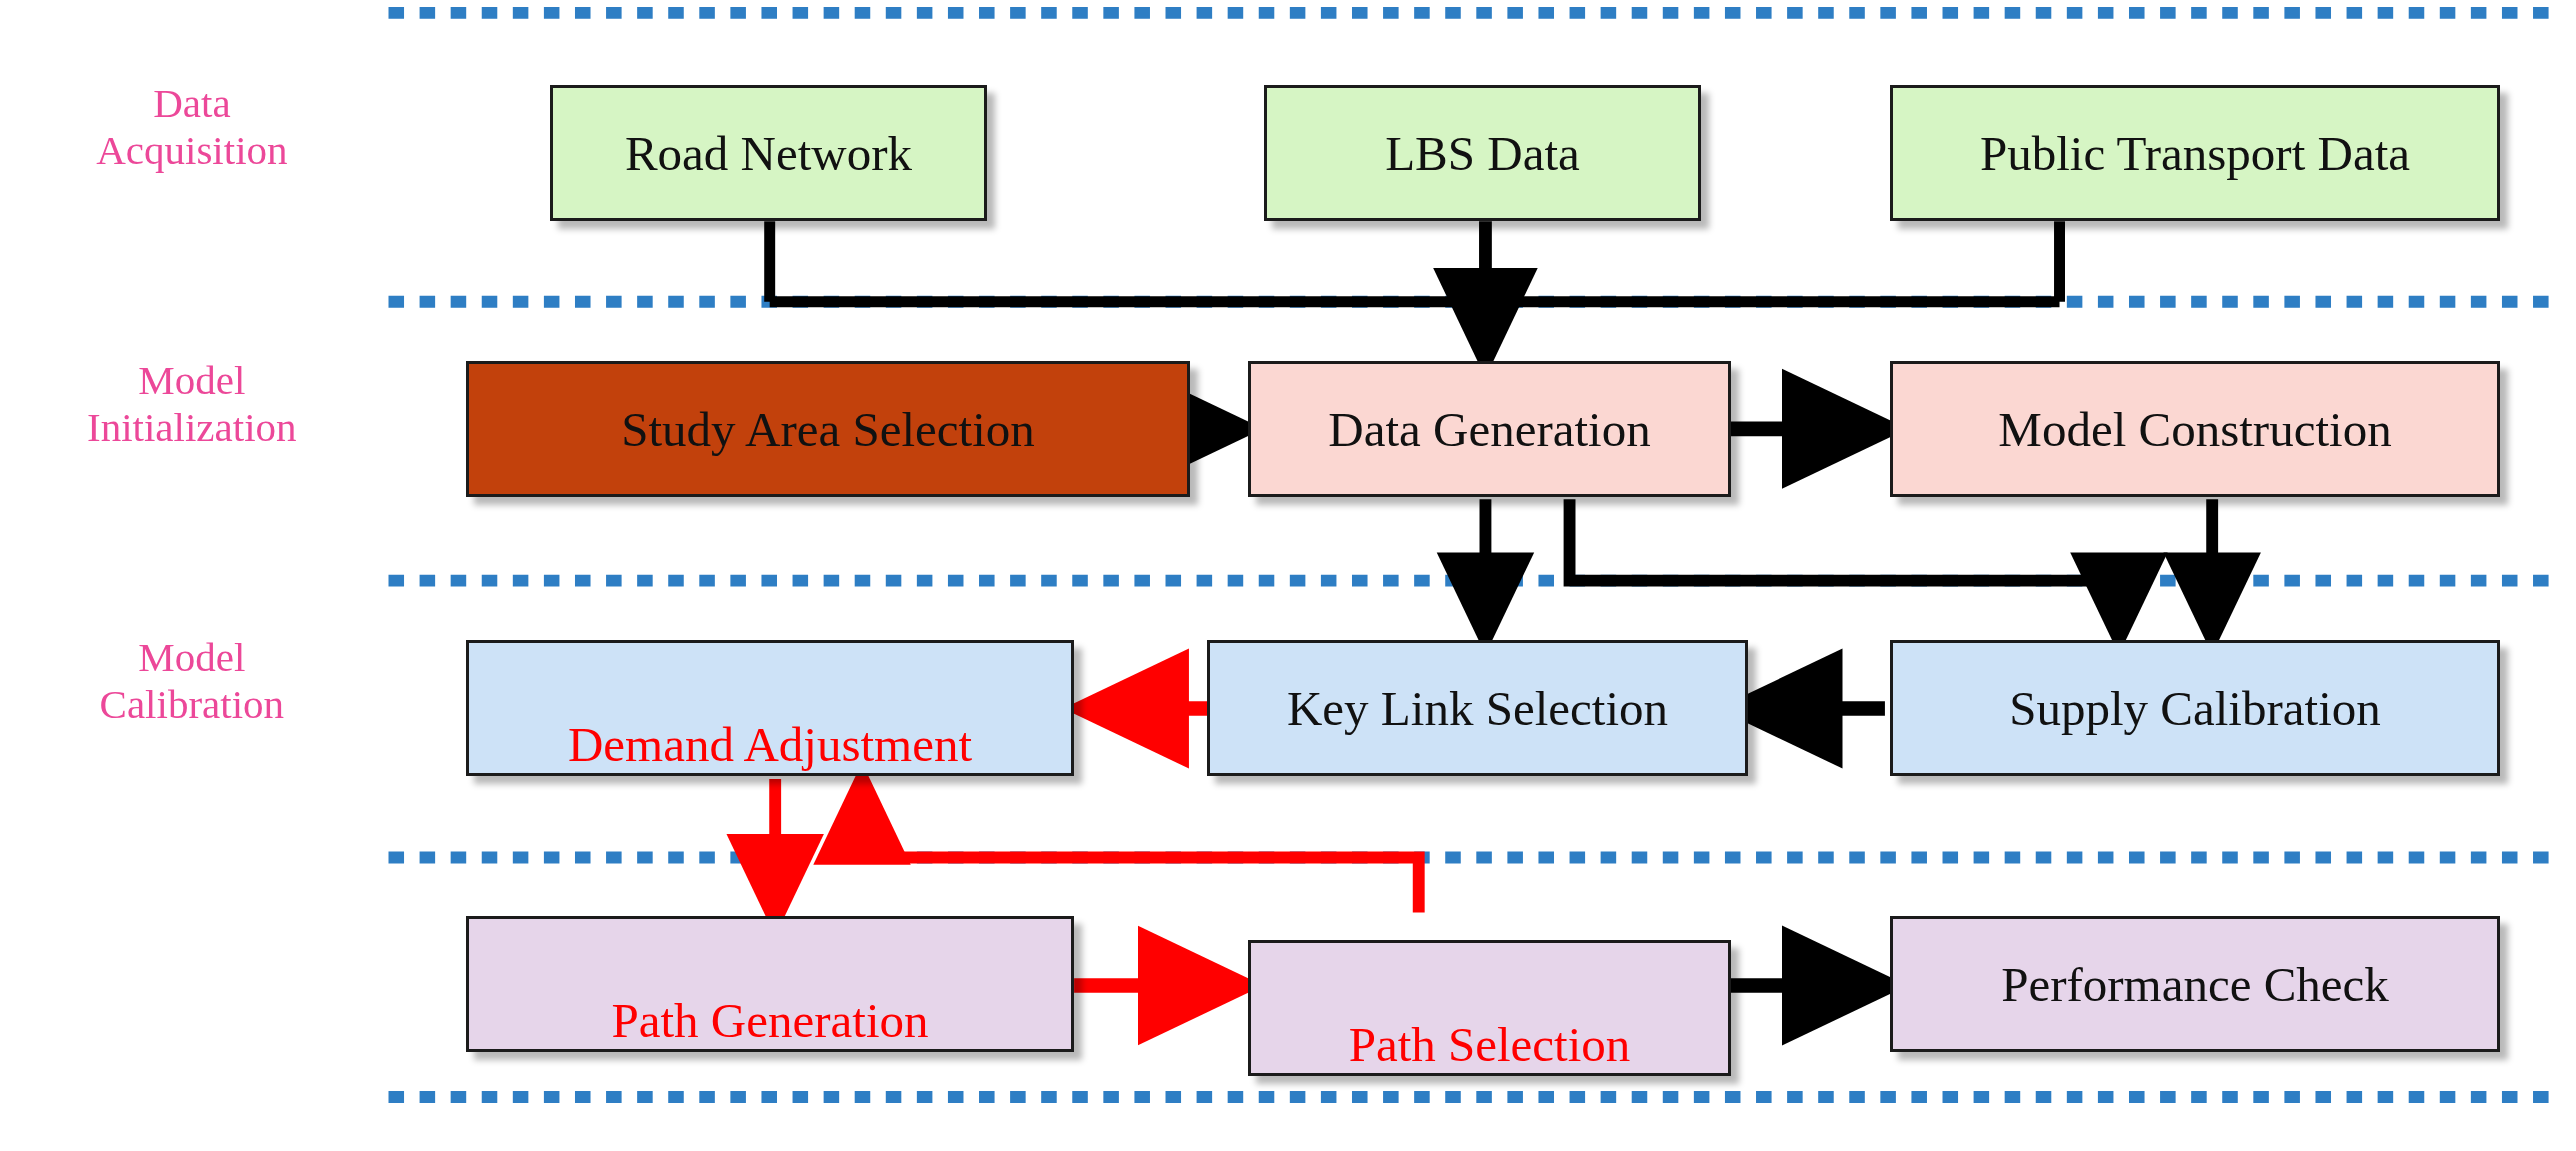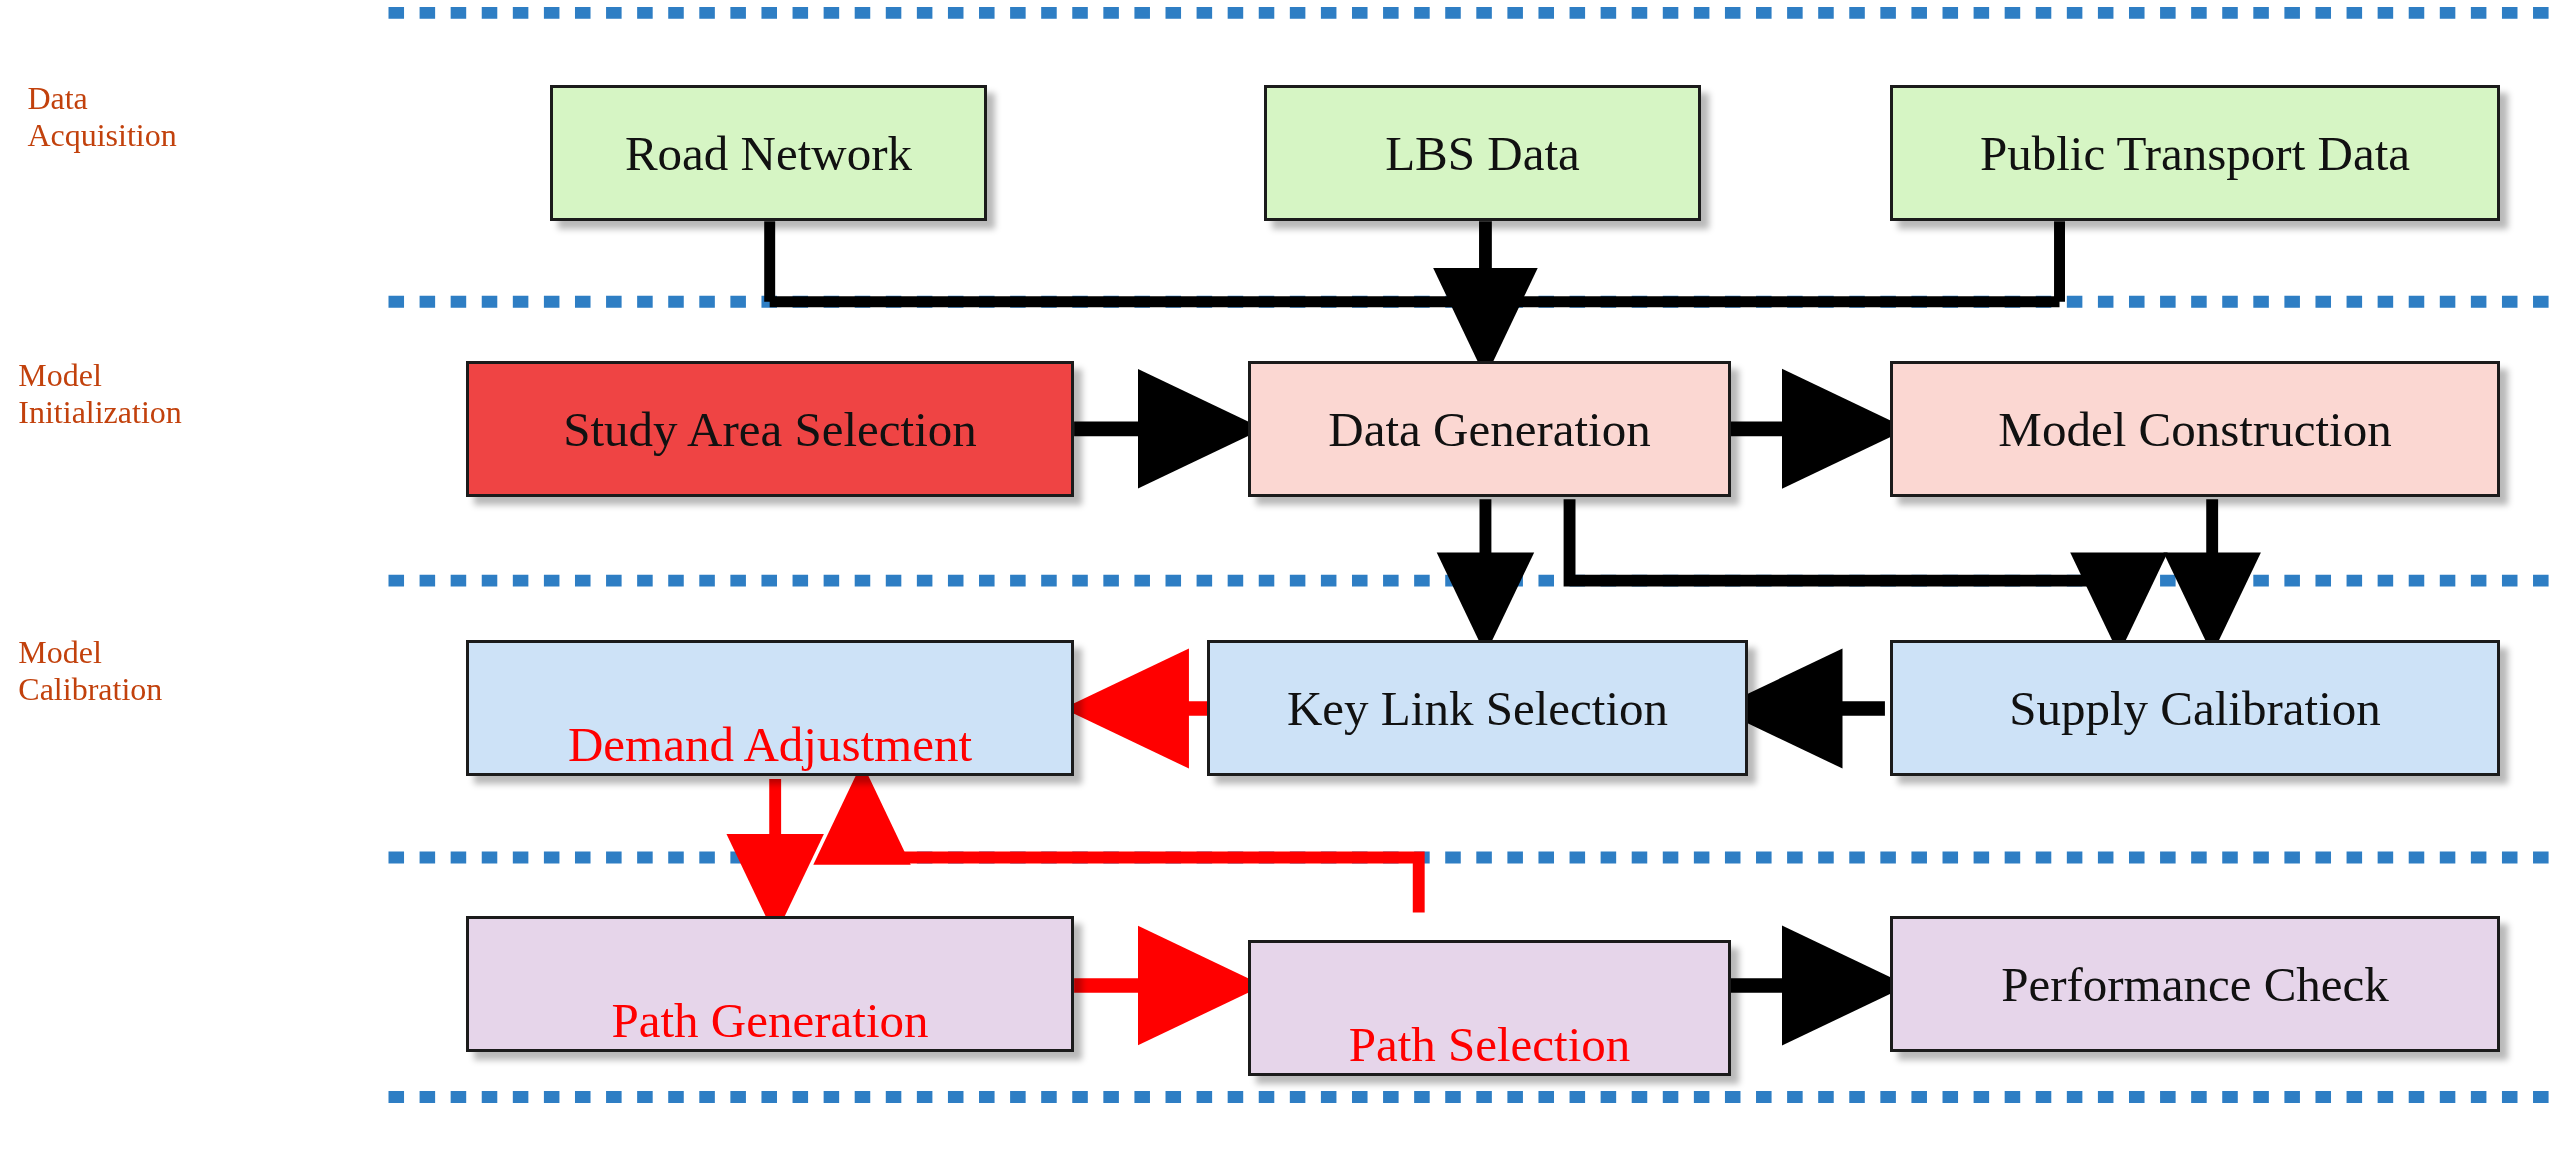--- a/index.html
+++ b/index.html
@@ -1,22 +1,22 @@
 <!DOCTYPE html>
 <html style="font-size:14.6px"><head>
 <meta charset="utf-8">
 <style>
   html,body{margin:0;padding:0;background:#ffffff;}
   body{width:2576px;height:1152px;overflow:hidden;
        font-family:"Liberation Serif","DejaVu Serif",serif;}
   #stage{position:relative;width:2576px;height:1152px;background:#fff;}
   svg{position:absolute;top:0;left:0;width:2576px;height:1152px;}
-  .rowlabel{position:absolute;color:#c2410c;
+  .rowlabel{position:absolute;text-align:center;color:#ec4899;
             font-family:"Liberation Serif","DejaVu Serif",serif;
-            font-size:32px;line-height:1.15;white-space:pre-line;}
+            font-size:41px;line-height:1.15;white-space:pre-line;}
   .nodebox{position:absolute;box-sizing:border-box;border:3.7px solid #1b1b1b;
            display:flex;align-items:center;justify-content:center;
            font-family:"Liberation Serif","DejaVu Serif",serif;
            font-size:49px;color:#111;text-align:center;
            box-shadow:8.2px 8.2px 6.4px rgba(0,0,0,0.28);}
   .red-text{color:#ff0000;align-items:flex-end;}
 </style>
 </head>
 <body>
 
@@ -117,21 +117,21 @@
   <div class="nodebox" style="left:550px; top:85px; width:437px; height:136px; background:#d6f5c4;">
     <span>Road Network</span>
   </div>
   <div class="nodebox" style="left:1264px; top:85px; width:437px; height:136px; background:#d6f5c4;">
     <span>LBS Data</span>
   </div>
   <div class="nodebox" style="left:1890px; top:85px; width:610px; height:136px; background:#d6f5c4;">
     <span>Public Transport Data</span>
   </div>
 
-  <div class="nodebox" style="left:466px; top:361px; width:608px; height:136px; background:#ef4444;">
+  <div class="nodebox" style="left:466px; top:361px; width:724px; height:136px; background:#c2410c;">
     <span>Study Area Selection</span>
   </div>
   <div class="nodebox" style="left:1248px; top:361px; width:483px; height:136px; background:#fbd7d2;">
     <span>Data Generation</span>
   </div>
   <div class="nodebox" style="left:1890px; top:361px; width:610px; height:136px; background:#fbd7d2;">
     <span>Model Construction</span>
   </div>
 
   <div class="nodebox red-text" style="left:466px; top:640px; width:608px; height:136px; background:#cde2f7;">

